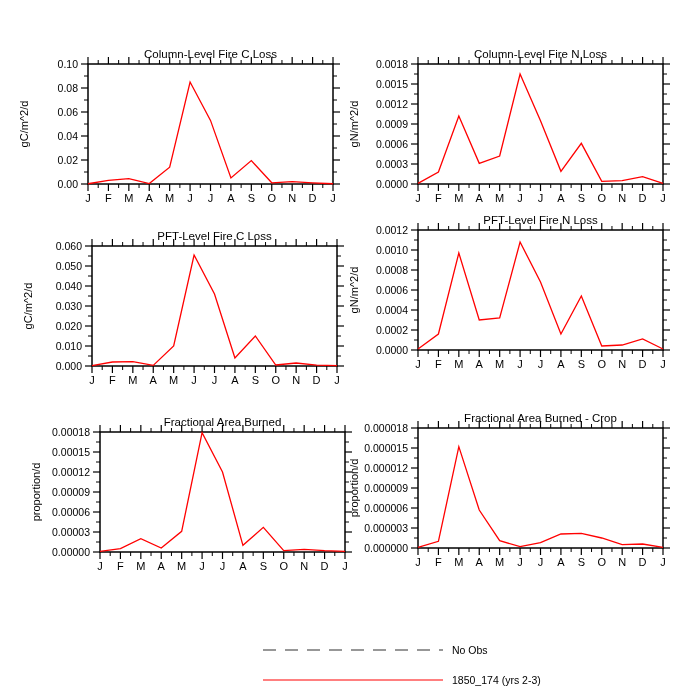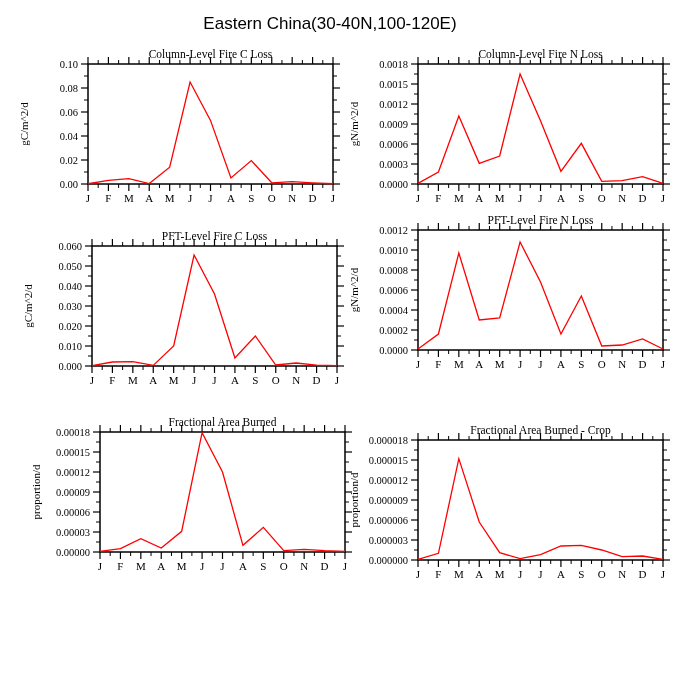--- a/index.html
+++ b/index.html
@@ -4,35 +4,34 @@
 <style>
   html,body{margin:0;padding:0;background:#ffffff;}
   .canvas{
     position:relative;width:700px;height:700px;background:#ffffff;
     font-family:"Liberation Sans", sans-serif;overflow:hidden;
   }
   .fig-title{
     position:absolute;top:14px;left:0;width:660px;text-align:center;
     font-size:17px;color:#000;letter-spacing:0;
   }
-  .panel{position:absolute;width:350px;height:172px;font-family:Liberation Serif, serif;}
+  .panel{position:absolute;width:350px;height:172px;}
   .panel svg{display:block;}
   .legend{position:absolute;left:0;top:630px;width:700px;height:70px;}
   text{fill:#000;}
   .t-paneltitle{font-size:11.5px;}
   .t-tick{font-size:10.5px;}
   .t-month{font-size:11px;}
   .t-ylabel{font-size:11px;}
   .t-legend{font-size:10.5px;}
 </style>
 </head>
 <body>
 
 <div class="canvas">
-  <div class="fig-title">Eastern China(30-40N,100-120E)</div>
 
   <div class="panel" style="left:0;top:40px">
     <svg width="350" height="172">
         <text x="210.5" y="18" text-anchor="middle" class="t-paneltitle">Column-Level Fire C Loss</text>
         <text x="28" y="84" text-anchor="middle" class="t-ylabel" transform="rotate(-90 28 84)">gC/m^2/d</text>
         <line x1="81" y1="144" x2="88" y2="144" stroke="#000000" stroke-width="1.2"></line>
         <line x1="333" y1="144" x2="340" y2="144" stroke="#000000" stroke-width="1.2"></line>
         <text x="78" y="147.6" text-anchor="end" class="t-tick">0.00</text>
         <line x1="84" y1="132" x2="88" y2="132" stroke="#000000" stroke-width="1"></line>
         <line x1="333" y1="132" x2="337" y2="132" stroke="#000000" stroke-width="1"></line>
@@ -535,21 +534,21 @@
         <text x="312.5833333333333" y="162" text-anchor="middle" class="t-month">D</text>
         <line x1="322.7916666666667" y1="144" x2="322.7916666666667" y2="148" stroke="#000000" stroke-width="1"></line>
         <line x1="322.7916666666667" y1="20" x2="322.7916666666667" y2="24" stroke="#000000" stroke-width="1"></line>
         <line x1="333" y1="144" x2="333" y2="151" stroke="#000000" stroke-width="1.2"></line>
         <line x1="333" y1="17" x2="333" y2="24" stroke="#000000" stroke-width="1.2"></line>
         <text x="333" y="162" text-anchor="middle" class="t-month">J</text>
         <rect x="88" y="24" width="245" height="120" fill="none" stroke="#000000" stroke-width="1.5"></rect>
         <polyline points="88.00,143.33 108.42,140.67 128.83,130.67 149.25,140.00 169.67,123.33 190.08,24.67 210.50,64.00 230.92,137.33 251.33,119.33 271.75,142.67 292.17,141.33 312.58,142.67 333.00,143.33" fill="none" stroke="#ff0000" stroke-width="1.3" stroke-linejoin="miter"></polyline>
       </svg>
   </div>
-  <div class="panel" style="left:330px;top:416px">
+  <div class="panel" style="left:330px;top:404px">
     <svg width="350" height="172">
         <text x="210.5" y="18" text-anchor="middle" class="t-paneltitle">Fractional Area Burned - Crop</text>
         <text x="28" y="84" text-anchor="middle" class="t-ylabel" transform="rotate(-90 28 84)">proportion/d</text>
         <line x1="81" y1="144" x2="88" y2="144" stroke="#000000" stroke-width="1.2"></line>
         <line x1="333" y1="144" x2="340" y2="144" stroke="#000000" stroke-width="1.2"></line>
         <text x="78" y="147.6" text-anchor="end" class="t-tick">0.000000</text>
         <line x1="84" y1="134" x2="88" y2="134" stroke="#000000" stroke-width="1"></line>
         <line x1="333" y1="134" x2="337" y2="134" stroke="#000000" stroke-width="1"></line>
         <line x1="81" y1="124" x2="88" y2="124" stroke="#000000" stroke-width="1.2"></line>
         <line x1="333" y1="124" x2="340" y2="124" stroke="#000000" stroke-width="1.2"></line>
@@ -640,13 +639,21 @@
         <line x1="322.7916666666667" y1="144" x2="322.7916666666667" y2="148" stroke="#000000" stroke-width="1"></line>
         <line x1="322.7916666666667" y1="20" x2="322.7916666666667" y2="24" stroke="#000000" stroke-width="1"></line>
         <line x1="333" y1="144" x2="333" y2="151" stroke="#000000" stroke-width="1.2"></line>
         <line x1="333" y1="17" x2="333" y2="24" stroke="#000000" stroke-width="1.2"></line>
         <text x="333" y="162" text-anchor="middle" class="t-month">J</text>
         <rect x="88" y="24" width="245" height="120" fill="none" stroke="#000000" stroke-width="1.5"></rect>
         <polyline points="88.00,143.33 108.42,137.33 128.83,42.67 149.25,106.00 169.67,136.67 190.08,142.67 210.50,138.67 230.92,130.00 251.33,129.33 271.75,134.00 292.17,140.67 312.58,140.00 333.00,143.33" fill="none" stroke="#ff0000" stroke-width="1.3" stroke-linejoin="miter"></polyline>
       </svg>
   </div>
 
+  <div class="legend">
+    <svg width="700" height="70">
+        <line x1="263" y1="20" x2="443" y2="20" stroke="#303030" stroke-width="1.2" stroke-dasharray="13 9"></line>
+        <text x="452" y="23.6" text-anchor="start" class="t-legend">No Obs</text>
+        <line x1="263" y1="50" x2="443" y2="50" stroke="#ff0000" stroke-width="1"></line>
+        <text x="452" y="53.6" text-anchor="start" class="t-legend">1850_174 (yrs 2-3)</text>
+      </svg>
+  </div>
 </div>
 
 </body></html>

